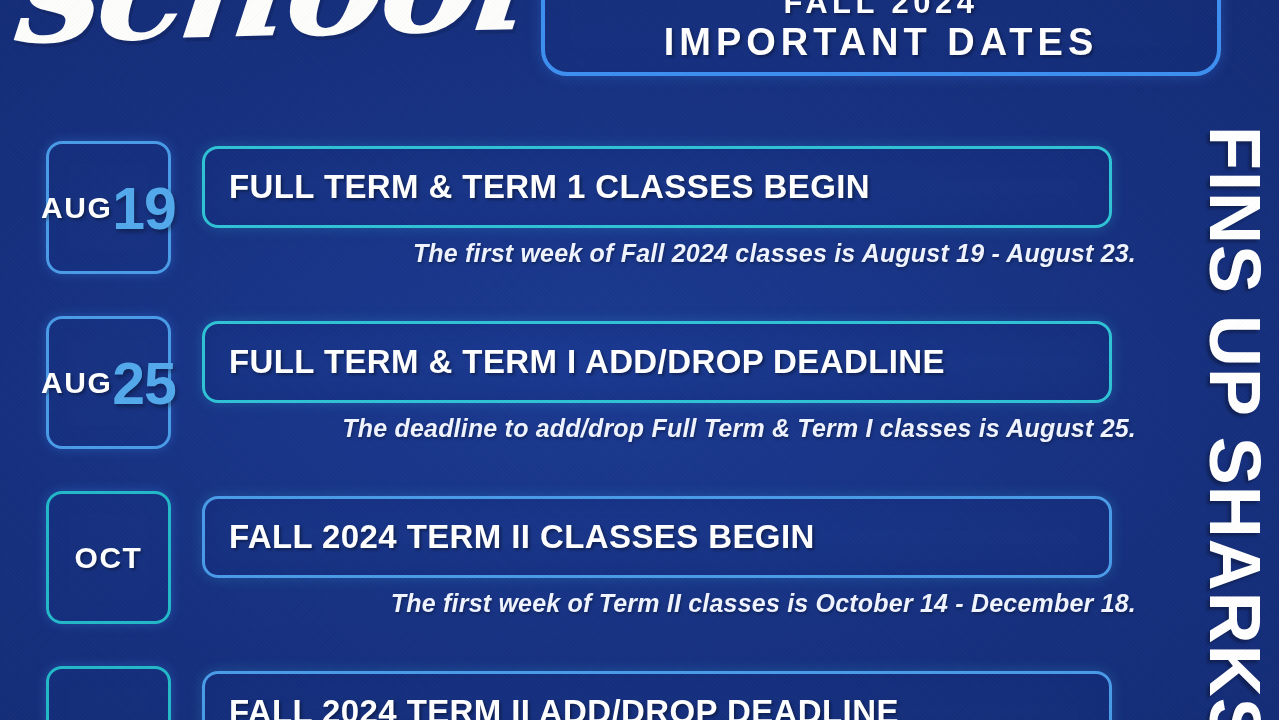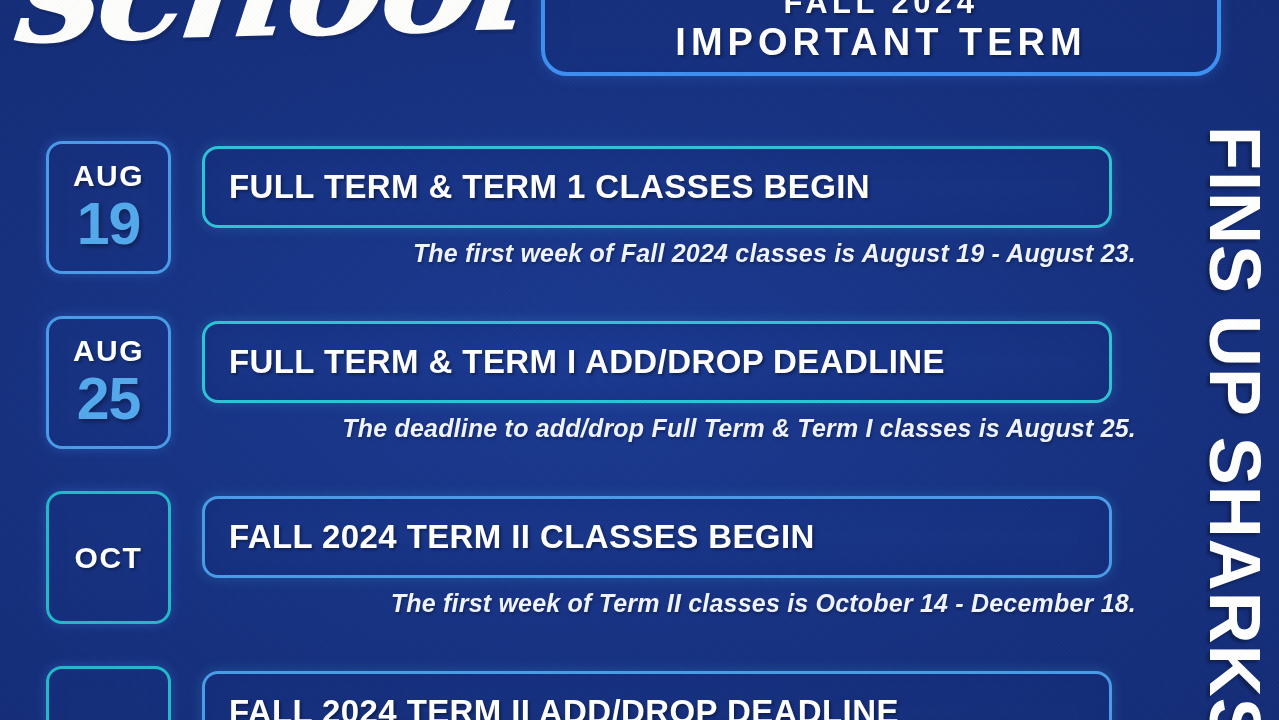--- a/index.html
+++ b/index.html
@@ -126,21 +126,21 @@
   .date-chip {
     position: absolute;
     left: 46px;
     top: 3px;
     width: 125px;
     height: 133px;
     box-sizing: border-box;
     border: 3px solid #4a9be8;
     border-radius: 16px;
     display: flex;
-    flex-direction: column;
+    flex-direction: row;
     align-items: center;
     justify-content: center;
     box-shadow: 0 0 12px rgba(70,150,255,.30), inset 0 0 18px rgba(20,48,130,.45);
   }
   .date-chip.teal { border-color: #23b9c9; }
   .date-month {
     color: #ffffff;
     font-weight: 700;
     font-size: 30px;
     line-height: 30px;
@@ -200,21 +200,21 @@
 </style>
 </head>
 <body>
 
 <div id="poster">
 
   <div class="script-word">school</div>
 
   <div class="header-box">
     <div class="header-line header-line-1">FALL 2024</div>
-    <div class="header-line header-line-2">IMPORTANT TERM</div>
+    <div class="header-line header-line-2">IMPORTANT DATES</div>
   </div>
 
   <div class="side-slogan">
     <span>FINS UP SHARKS</span>
   </div>
 
   <div class="rows">
 
     <div class="row">
       <div class="date-chip">

